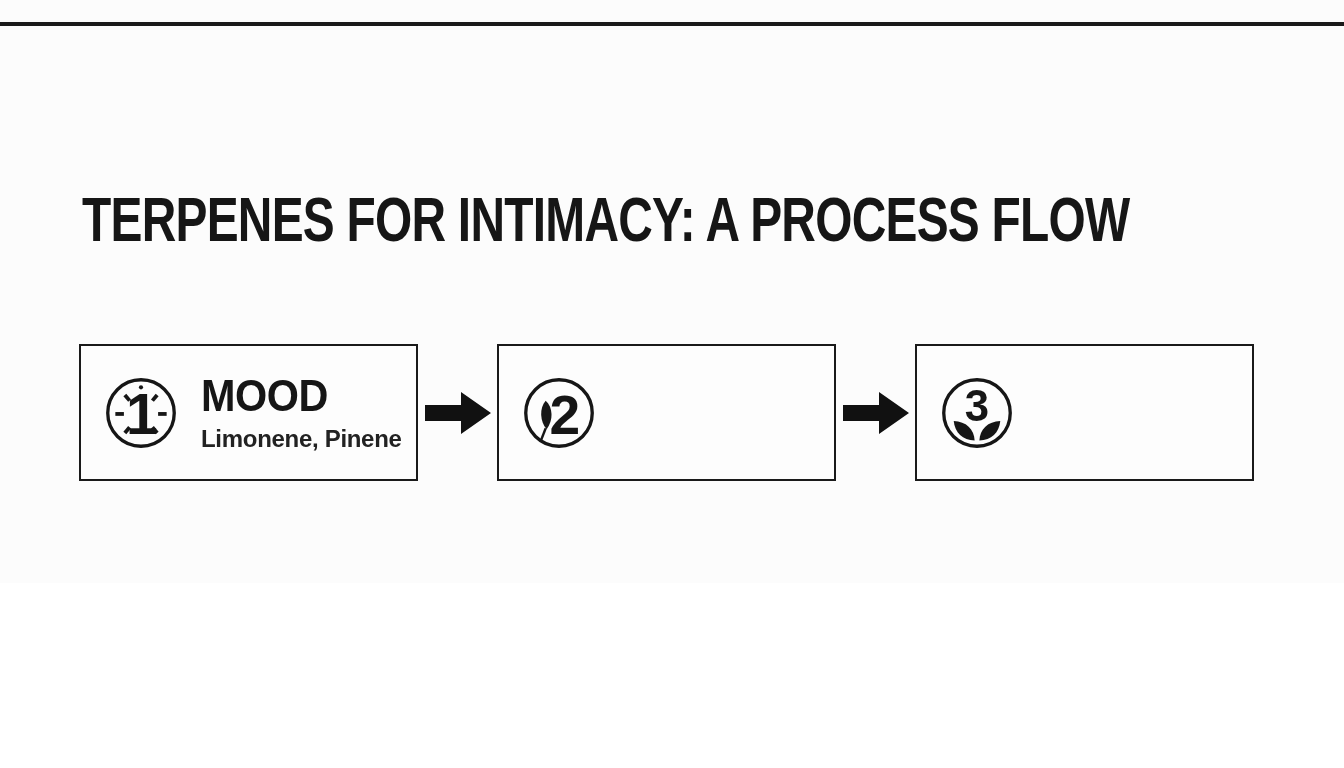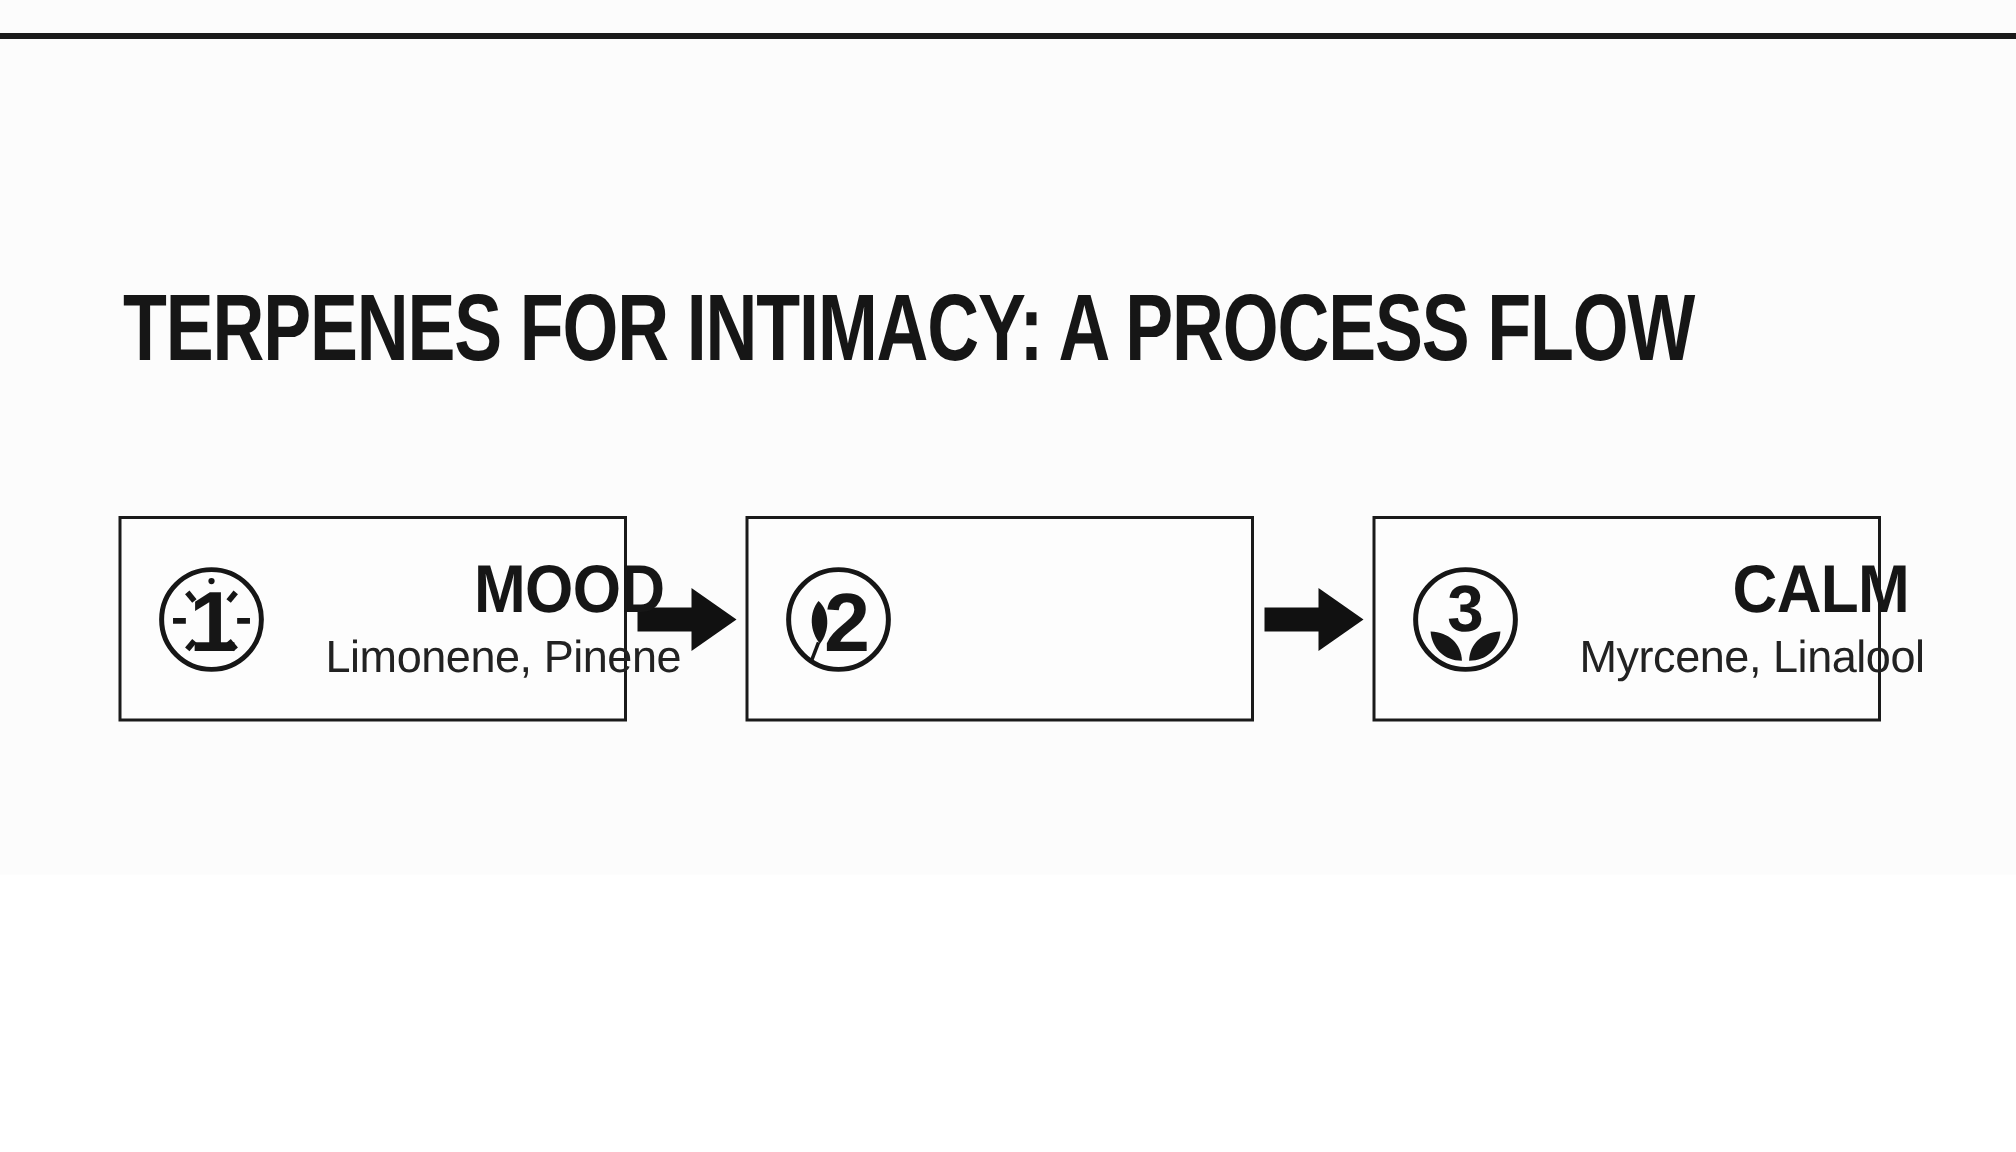--- a/index.html
+++ b/index.html
@@ -53,39 +53,37 @@
   }
   .step-icon {
     width: 76px;
     height: 76px;
     flex: 0 0 auto;
   }
   .step-text {
     margin-left: 22px;
     display: flex;
     flex-direction: column;
-    align-items: flex-end;
   }
   .step-heading {
     font-size: 45px;
     font-weight: bold;
     line-height: 1.0;
     letter-spacing: -0.5px;
     transform: scaleX(0.92);
     transform-origin: left center;
     white-space: nowrap;
   }
   .step-subtitle {
     margin-top: 7px;
-    font-size: 30px;
-    font-weight: normal;
+    font-size: 24px;
+    font-weight: bold;
     color: #222222;
     white-space: nowrap;
     letter-spacing: -0.3px;
-    margin-left: 16px;
   }
   .arrow-slot {
     width: 79px;
     display: flex;
     align-items: center;
     justify-content: center;
   }
   .arrow-slot svg { display: block; }
   .icon-num {
     font-family: "Liberation Sans", sans-serif;
@@ -145,23 +143,19 @@
       </svg>
     </div>
 
     <div class="step-box">
       <svg class="step-icon" viewBox="0 0 80 80">
         <circle cx="40" cy="40" r="35" fill="none" stroke="#161616" stroke-width="3.5"></circle>
         <text class="icon-num" x="40" y="48" font-size="46" text-anchor="middle">3</text>
         <path d="M37.5 69 C25 69 16.5 60.5 15.5 48.5 C28.5 49 37 57 37.5 69 Z" fill="#161616"></path>
         <path d="M42.5 69 C55 69 63.5 60.5 64.5 48.5 C51.5 49 43 57 42.5 69 Z" fill="#161616"></path>
       </svg>
-      <div class="step-text">
-        <div class="step-heading">CALM</div>
-        <div class="step-subtitle">Myrcene, Linalool</div>
-      </div>
     </div>
 
   </div>
 
   <div class="rule bottom"></div>
 
 </div>
 
 </body></html>

